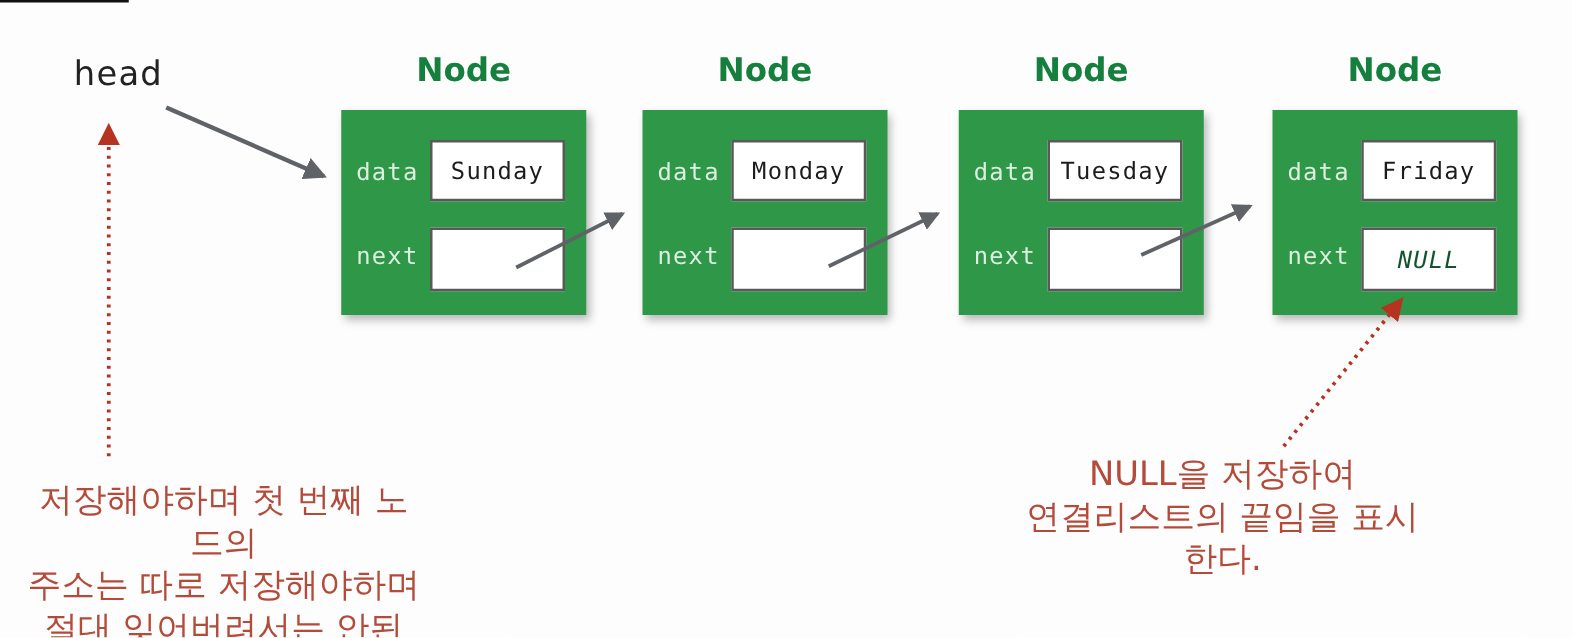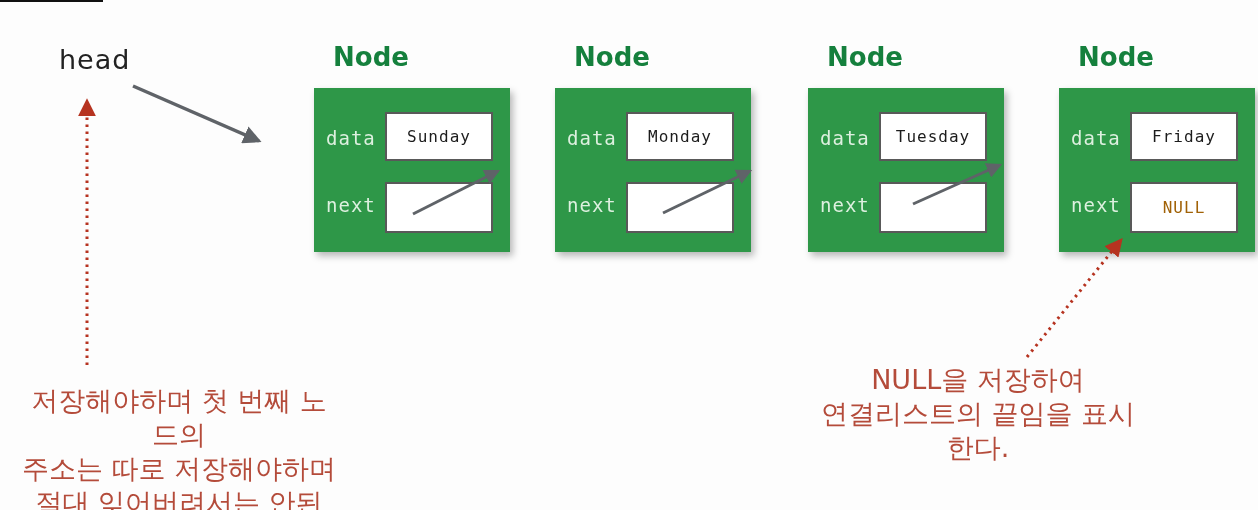--- a/index.html
+++ b/index.html
@@ -11,37 +11,37 @@
   .head-label{
     position:absolute;left:59px;top:44px;font-size:27px;color:#222;
     letter-spacing:1px;font-family:"DejaVu Sans",sans-serif;
   }
   .node-title{
     position:absolute;top:42px;width:196px;text-align:center;
     font-size:26px;font-weight:700;color:#15803d;
   }
   .node{
     position:absolute;top:88px;width:196px;height:164px;
-    background:#2e9748;box-shadow:3px 4px 7px rgba(0,0,0,0.28);margin-left:41px;
+    background:#2e9748;box-shadow:3px 4px 7px rgba(0,0,0,0.28);
   }
   .field-label{
     position:absolute;left:12px;font-family:"DejaVu Sans Mono",monospace;
     font-size:19px;color:#ddf0df;letter-spacing:1px;
   }
   .data-label{top:39px;}
   .next-label{top:106px;}
   .value-box{
     position:absolute;left:71px;width:104px;background:#fff;
     border:2px solid #595959;display:flex;align-items:center;justify-content:center;
-    font-family:"DejaVu Sans Mono",monospace;font-size:16px;color:#1c1c1c;
+    font-family:"DejaVu Sans Mono",monospace;font-size:19px;color:#1c1c1c;
     letter-spacing:1px;
   }
   .data-box{top:24px;height:45px;}
   .next-box{top:94px;height:47px;}
-  .null-text{color:#a16207;}
+  .null-text{color:#14532d;font-style:italic;}
   .annotation{
     position:absolute;text-align:center;color:#b44b3a;
     font-size:27px;line-height:34px;font-family:"DejaVu Sans",sans-serif;
   }
   .annotation-left{left:20px;top:384px;width:318px;}
   .annotation-right{left:813px;top:363px;width:330px;}
   .arrow-layer{position:absolute;left:0;top:0;pointer-events:none;}
   
   .n1{left:273px;} .n2{left:514px;} .n3{left:767px;} .n4{left:1018px;}
 </style>

